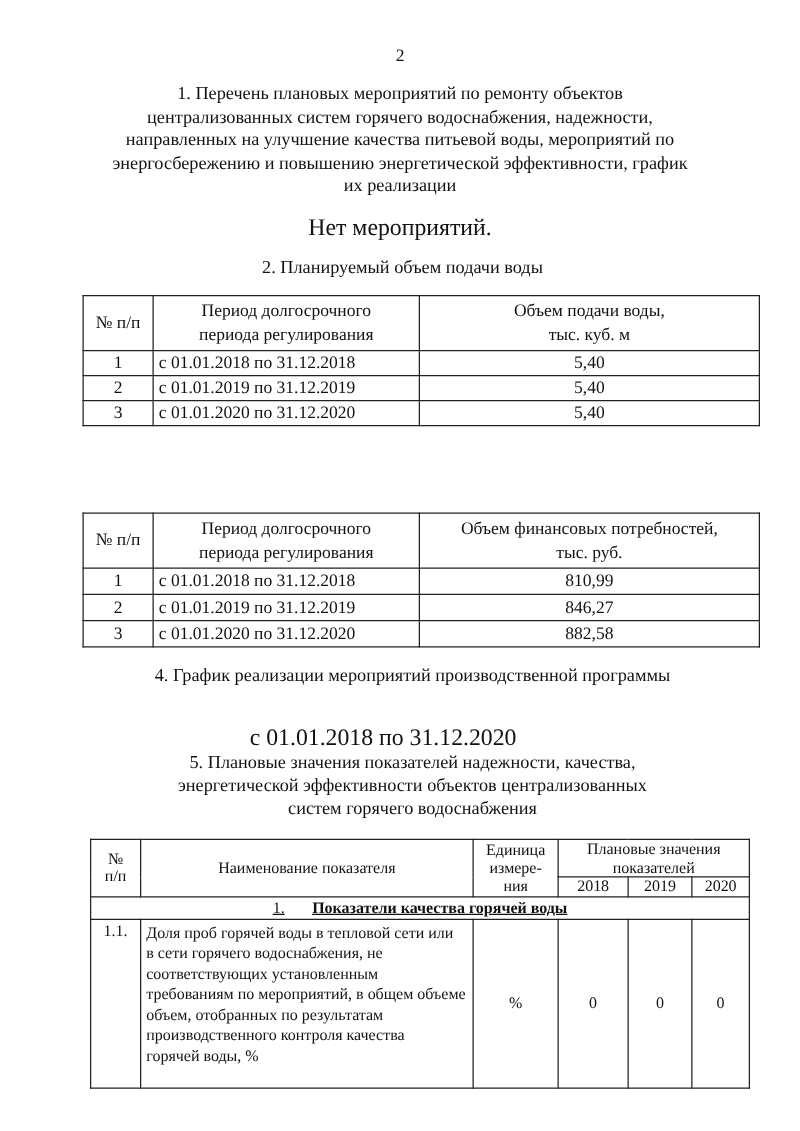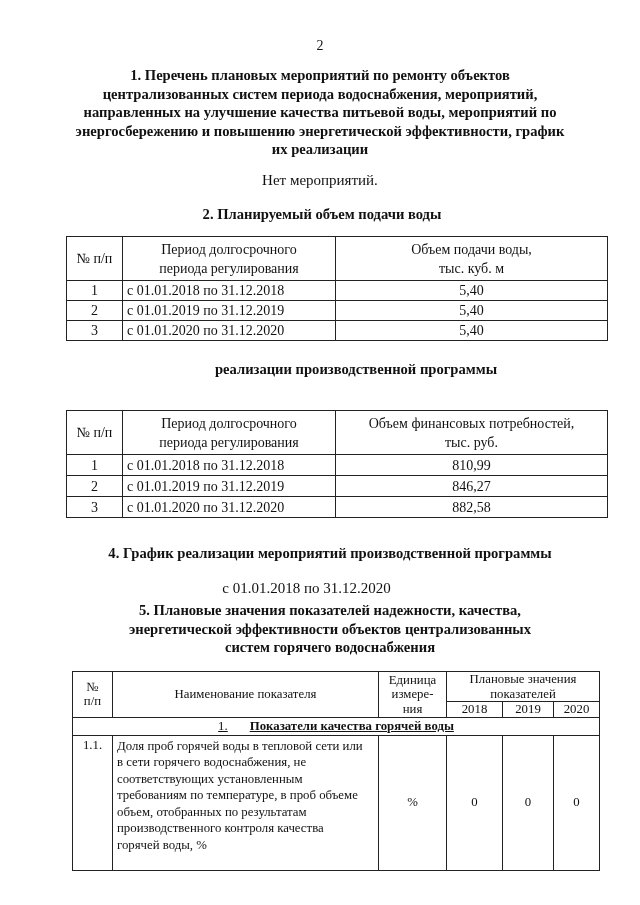--- a/index.html
+++ b/index.html
@@ -1,36 +1,36 @@
 <!DOCTYPE html>
 <html><head>
   <meta charset="utf-8">
   <style>
     html, body { margin: 0; padding: 0; background: #ffffff; }
     body { width: 640px; height: 905px; position: relative; overflow: hidden;
       font-family: "Liberation Serif", "DejaVu Serif", serif; color: #111; }
     .abs { position: absolute; }
     .center { text-align: center; }
     .page-num { left: 0; width: 640px; top: 38px; font-size: 14px; }
-    .h { font-weight: bold; font-size: 14.6px; line-height: 18.5px; }
-    .t { font-size: 15px; }
+    .h { font-weight: normal; font-size: 14.6px; line-height: 18.5px; }
+    .t { font-size: 19px; }
     table { border-collapse: collapse; position: absolute; }
     td { border: 1px solid #222; padding: 0 4px; font-size: 14px; line-height: 19px; vertical-align: middle; }
     .c { text-align: center; }
     .l { text-align: left; }
     .small td { font-size: 12.8px; line-height: 14.5px; }
   </style>
 </head>
 <body>
 
 <div class="abs center page-num">2</div>
 
 <div class="abs center h" style="left:60px;width:520px;top:66px;">
   <div>1. Перечень плановых мероприятий по ремонту объектов</div>
-  <div>централизованных систем периода водоснабжения, мероприятий,</div>
+  <div>централизованных систем горячего водоснабжения, надежности,</div>
   <div style="white-space:nowrap;margin-left:-20px;margin-right:-20px;">направленных на улучшение качества питьевой воды, мероприятий по</div>
   <div style="white-space:nowrap;margin-left:-30px;margin-right:-30px;">энергосбережению и повышению энергетической эффективности, график</div>
   <div>их реализации</div>
 </div>
 <div class="abs center t" style="left:0;width:640px;top:172px;">Нет мероприятий.</div>
 
 <div class="abs center h" style="left:2px;width:640px;top:205px;">2. Планируемый объем подачи воды</div>
 <table style="left:66px;top:236px;width:542px;">
   <tbody>
       <tr style="height:44px;">
@@ -56,21 +56,20 @@
   </tr>
   <tr style="height:20px;">
     <td class="c">3</td>
     <td class="l">с 01.01.2020 по 31.12.2020</td>
     <td class="c">5,40</td>
   </tr>
 </tbody>
   </table>
 
 <div class="abs center h" style="left:0;width:640px;top:360px;">
-  <div style="padding-left:72px;">реализации производственной программы</div>
 </div>
 <table style="left:66px;top:410px;width:542px;">
   <tbody>
       <tr style="height:44px;">
     <td class="c" style="width:47px;">№ п/п</td>
     <td class="c" style="width:204px;">
       <div>Период долгосрочного</div>
       <div>периода регулирования</div>
     </td>
     <td class="c">
@@ -89,21 +88,21 @@
     <td class="c">846,27</td>
   </tr>
   <tr style="height:21px;">
     <td class="c">3</td>
     <td class="l">с 01.01.2020 по 31.12.2020</td>
     <td class="c">882,58</td>
   </tr>
 </tbody>
   </table>
 
-<div class="abs center h" style="left:0;width:640px;top:532px;padding-left:20px;box-sizing:border-box;margin-top:12px;">4. График реализации мероприятий производственной программы</div>
+<div class="abs center h" style="left:0;width:640px;top:532px;padding-left:20px;box-sizing:border-box;">4. График реализации мероприятий производственной программы</div>
 <div class="abs center t" style="left:0;width:585px;top:568px;padding-left:28px;box-sizing:border-box;margin-top:12px;">с 01.01.2018 по 31.12.2020</div>
 
 <div class="abs center h" style="left:100px;width:460px;top:601px;">
   <div>5. Плановые значения показателей надежности, качества,</div>
   <div style="white-space:nowrap;margin-left:-20px;margin-right:-20px;">энергетической эффективности объектов централизованных</div>
   <div>систем горячего водоснабжения</div>
 </div>
 
 <table class="small" style="left:72px;top:671px;width:528px;">
   <tbody>
@@ -132,21 +131,21 @@
     <td colspan="6" class="c" style="font-weight:bold;">
       <span style="font-weight:normal;margin-right:22px;">1.</span><span>Показатели качества горячей воды</span>
     </td>
   </tr>
   <tr style="height:135px;margin-left:22px;">
     <td class="c" style="vertical-align:top;padding-top:2px;">1.1.</td>
     <td class="l" style="vertical-align:top;padding-top:2px;line-height:16.5px;">
       <div style="white-space:nowrap;">Доля проб горячей воды в тепловой сети или</div>
       <div style="white-space:nowrap;">в сети горячего водоснабжения, не</div>
       <div style="white-space:nowrap;">соответствующих установленным</div>
-      <div style="white-space:nowrap;">требованиям по температуре, в проб объеме</div>
+      <div style="white-space:nowrap;">требованиям по мероприятий, в общем объеме</div>
       <div style="white-space:nowrap;">объем, отобранных по результатам</div>
       <div style="white-space:nowrap;">производственного контроля качества</div>
       <div style="white-space:nowrap;">горячей воды, %</div>
     </td>
     <td class="c">%</td>
     <td class="c">0</td>
     <td class="c">0</td>
     <td class="c">0</td>
   </tr>
 </tbody>

